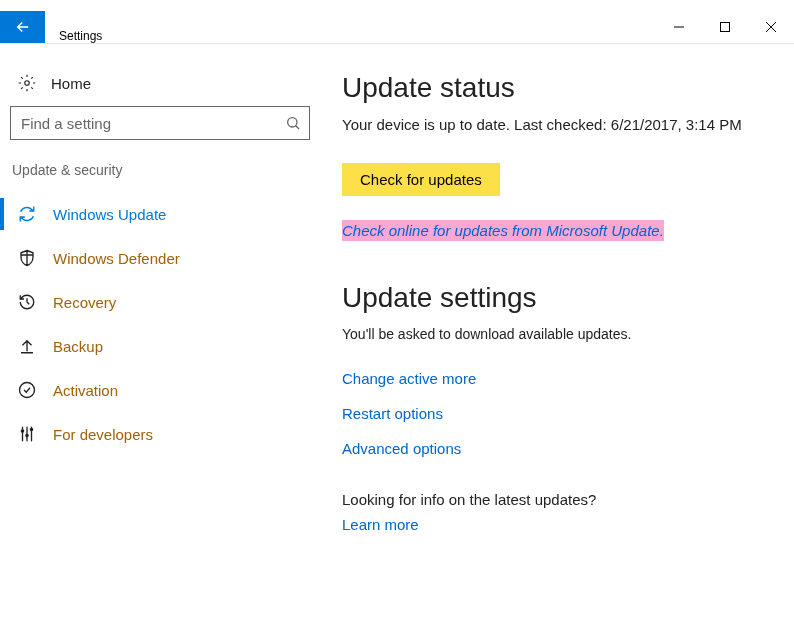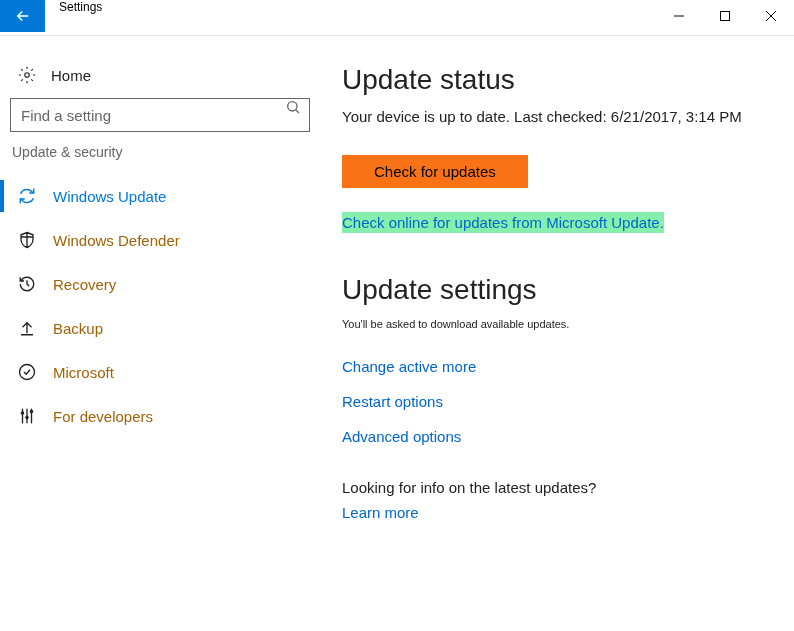--- a/index.html
+++ b/index.html
@@ -1,44 +1,44 @@
 <!DOCTYPE html>
 <html><head>
 <meta charset="utf-8">
 <style>
 * { margin: 0; padding: 0; box-sizing: border-box; font-family: "Segoe UI", Arial, sans-serif; }
 body { background: #fff; width: 794px; height: 631px; overflow: hidden; position: relative; }
-.titlebar { height: 36px; display: flex; align-items: flex-start; border-bottom: 1px solid #e5e5e5; }
+.titlebar { height: 44px; display: flex; align-items: flex-end; border-bottom: 1px solid #e5e5e5; }
 .back-btn { width: 45px; height: 32px; background: #0078d7; display: flex; align-items: center; justify-content: center; cursor: pointer; }
 .title-text { margin-left: 14px; font-size: 12px; color: #000; }
 .win-controls { margin-left: auto; display: flex; }
 .win-btn { width: 46px; height: 32px; display: flex; align-items: center; justify-content: center; cursor: pointer; }
 .container { display: flex; height: calc(631px - 32px); }
 .sidebar { width: 320px; padding: 20px 0 0 10px; }
 .home-row { display: flex; align-items: center; padding: 10px 0 14px 5px; cursor: pointer; }
 .home-row .icon-wrap { width: 24px; display: flex; justify-content: center; margin-right: 12px; }
 .home-label { font-size: 15px; color: #222; }
-.search-wrap { margin: 0 10px 12px 0; border: 1px solid #666; height: 34px; display: flex; padding: 0 8px 0 10px; }
+.search-wrap { margin: 0 10px 22px 0; border: 1px solid #666; height: 34px; display: flex; align-items: center; padding: 0 8px 0 10px; }
 .search-input { border: none; outline: none; font-size: 15px; flex: 1; background: transparent; }
 .search-input::placeholder { color: #666; }
 .category-label { font-size: 14px; color: #666; padding: 0 0 14px 2px; }
 .nav-item { display: flex; align-items: center; height: 44px; padding-left: 5px; cursor: pointer; position: relative; }
 .nav-item .icon-wrap { width: 24px; display: flex; justify-content: center; margin-right: 14px; }
 .nav-item .nav-label { font-size: 15px; color: #a16207; }
 .nav-item.selected::before { content: ''; position: absolute; left: -10px; top: 6px; bottom: 6px; width: 4px; background: #0078d7; }
 .nav-item.selected .nav-label { color: #0078d7; }
 .nav-item.selected svg { stroke: #0078d7; }
 .main { flex: 1; padding: 28px 20px 0 22px; }
 .h1 { font-size: 28px; font-weight: 400; color: #222; margin-bottom: 12px; }
 .status-text { font-size: 15px; color: #222; margin-bottom: 30px; }
-.btn { background: #f97316; border: none; padding: 8px 32px; font-size: 15px; cursor: pointer; margin-bottom: 26px; }
+.btn { background: #fde047; border: none; padding: 8px 18px; font-size: 15px; cursor: pointer; margin-bottom: 26px; }
 .link { color: #0066cc; font-size: 15px; cursor: pointer; display: block; margin-bottom: 18px; }
-.highlighted { background: #86efac; display: inline; padding: 2px 0; }
+.highlighted { background: #f9a8d4; display: inline; padding: 2px 0; font-style: italic; }
 .section-gap { height: 24px; }
-.sub-text { font-size: 11px; color: #222; margin-bottom: 28px; }
+.sub-text { font-size: 14px; color: #222; margin-bottom: 28px; }
 .looking-text { font-size: 15px; color: #222; margin-top: 34px; margin-bottom: 8px; }
 </style>
 </head>
 <body>
 
 <div class="titlebar">
   <div class="back-btn">
     <svg width="18" height="18" viewBox="0 0 24 24" fill="none" stroke="#fff" stroke-width="2">
         <path d="M19 12H5M11 18l-6-6 6-6"></path>
       </svg>
@@ -115,21 +115,21 @@
         </span>
       <span class="nav-label">Backup</span>
     </div>
     <div class="nav-item">
       <span class="icon-wrap">
           <svg width="18" height="18" viewBox="0 0 24 24" fill="none" stroke="#222" stroke-width="1.8">
             <circle cx="12" cy="12" r="10"></circle>
             <path d="M8 12l3 3 5-6"></path>
           </svg>
         </span>
-      <span class="nav-label">Microsoft</span>
+      <span class="nav-label">Activation</span>
     </div>
     <div class="nav-item">
       <span class="icon-wrap">
           <svg width="18" height="18" viewBox="0 0 24 24" fill="none" stroke="#222" stroke-width="1.8">
             <path d="M6 3v18M12 3v18M18 3v18M6 8h0M12 14h0M18 6h0" stroke-linecap="round"></path>
             <circle cx="6" cy="8" r="1.5" fill="#222"></circle>
             <circle cx="12" cy="14" r="1.5" fill="#222"></circle>
             <circle cx="18" cy="6" r="1.5" fill="#222"></circle>
           </svg>
         </span>

